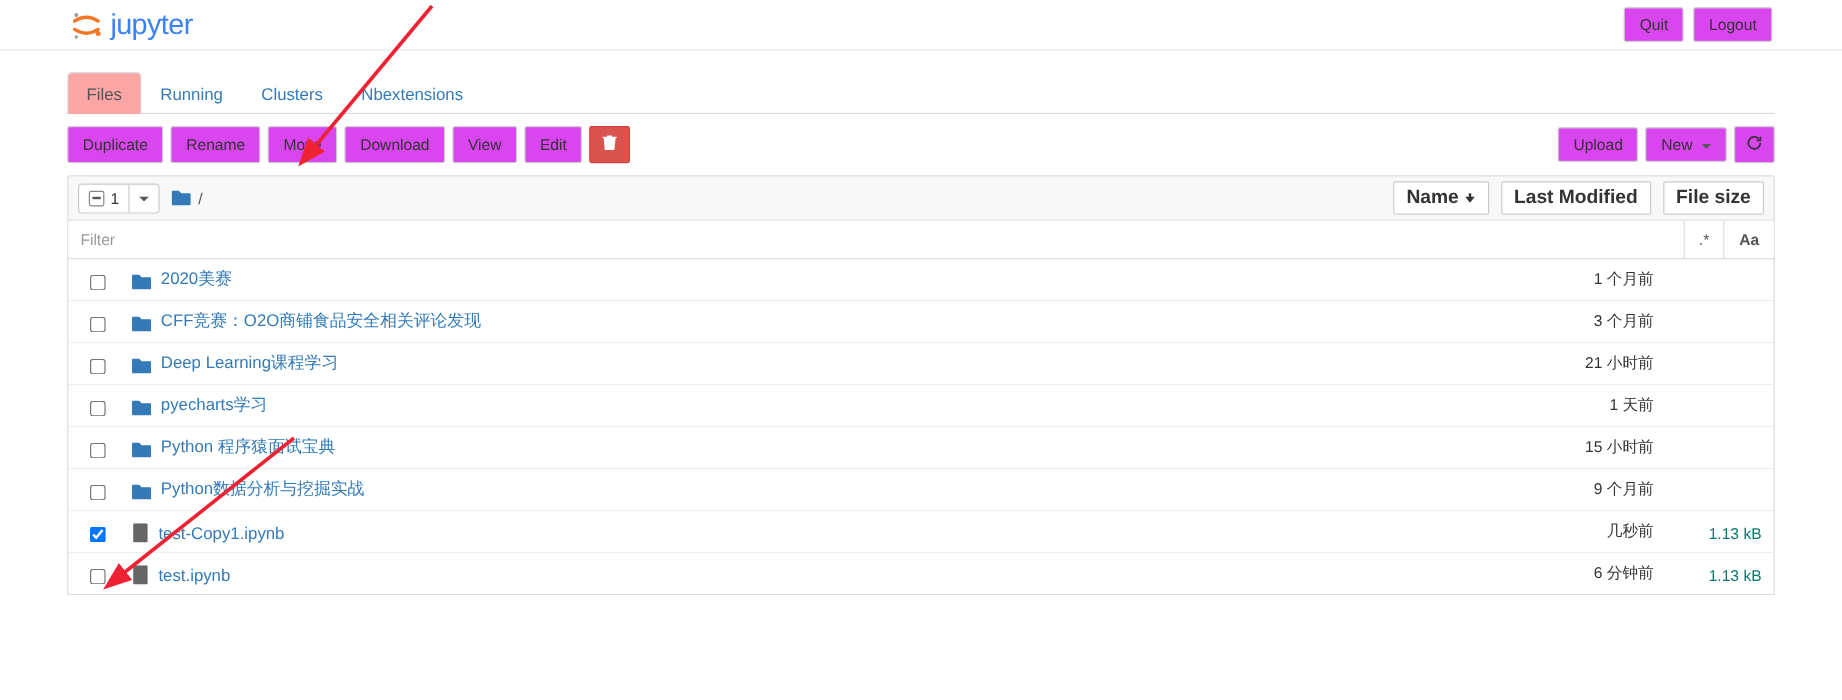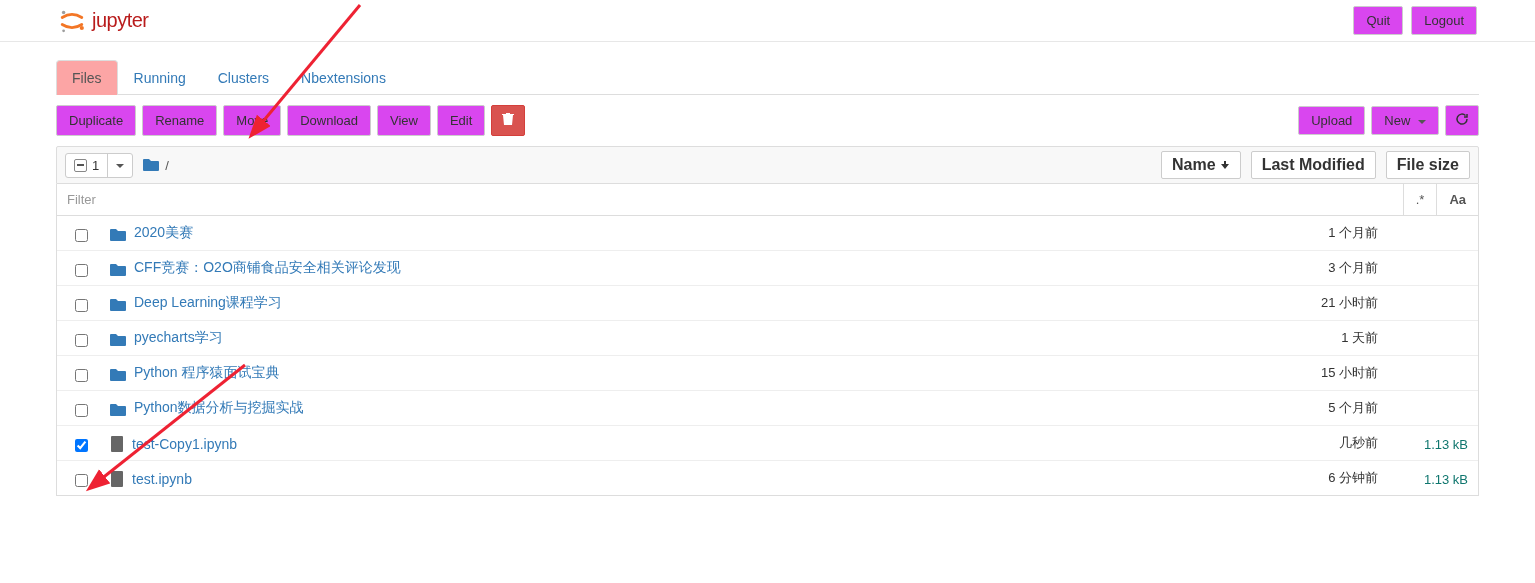--- a/index.html
+++ b/index.html
@@ -1,21 +1,21 @@
 <!DOCTYPE html>
 <html><head>
 <meta charset="utf-8">
 <style>
 * { box-sizing: border-box; margin: 0; padding: 0; }
 body { font-family: "Helvetica Neue", Helvetica, Arial, sans-serif; font-size: 13px; color: #333; background: #fff; }
 
 .header { border-bottom: 1px solid #e7e7e7; padding: 6px 16px; display: flex; align-items: center; justify-content: space-between; }
 .logo { display: flex; align-items: center; gap: 6px; padding-left: 42px; }
 .logo-mark { width: 28px; height: 28px; }
-.logo-text { font-size: 20px; color: #b91c1c; font-weight: 400; letter-spacing: -0.5px; }
+.logo-text { font-size: 24px; color: #3b82f6; font-weight: 400; letter-spacing: -0.5px; }
 
 .header-buttons { display: flex; gap: 8px; padding-right: 42px; }
 .btn { border: 1px solid #ccc; background: #d946ef; color: #333; padding: 6px 12px; font-size: 13px; border-radius: 2px; cursor: pointer; }
 
 .main { padding: 0 56px; }
 
 .tabs { display: flex; border-bottom: 1px solid #ddd; margin-top: 18px; }
 .tab { padding: 9px 15px; cursor: pointer; font-size: 14px; color: #337ab7; border: 1px solid transparent; border-bottom: none; margin-bottom: -1px; }
 .tab.active { color: #555; border-color: #ddd; border-bottom-color: #fff; background: #fca5a5; border-radius: 4px 4px 0 0; }
 
@@ -224,21 +224,21 @@
         <span class="file-size"></span>
       </div>
       <div class="file-row">
         <input type="checkbox" class="file-check" style="">
         <span class="file-icon">
           <svg class="folder-svg" viewBox="0 0 16 14" fill="#337ab7">
             <path d="M0 2a1 1 0 0 1 1-1h5l2 2h7a1 1 0 0 1 1 1v8a1 1 0 0 1-1 1H1a1 1 0 0 1-1-1z"></path>
           </svg>
         </span>
         <span class="file-name">Python数据分析与挖掘实战</span>
-        <span class="file-modified">5 个月前</span>
+        <span class="file-modified">9 个月前</span>
         <span class="file-size"></span>
       </div>
       <div class="file-row">
         <input type="checkbox" class="file-check" checked="" style="">
         <span class="file-icon notebook">
           <svg class="notebook-svg" viewBox="0 0 14 16" fill="#666">
             <path d="M2 0h10a1 1 0 0 1 1 1v14a1 1 0 0 1-1 1H2a1 1 0 0 1-1-1V1a1 1 0 0 1 1-1z M3 3h8v1H3z M3 6h8v1H3z M3 9h8v1H3z"></path>
           </svg>
         </span>
         <span class="file-name">test-Copy1.ipynb</span>

